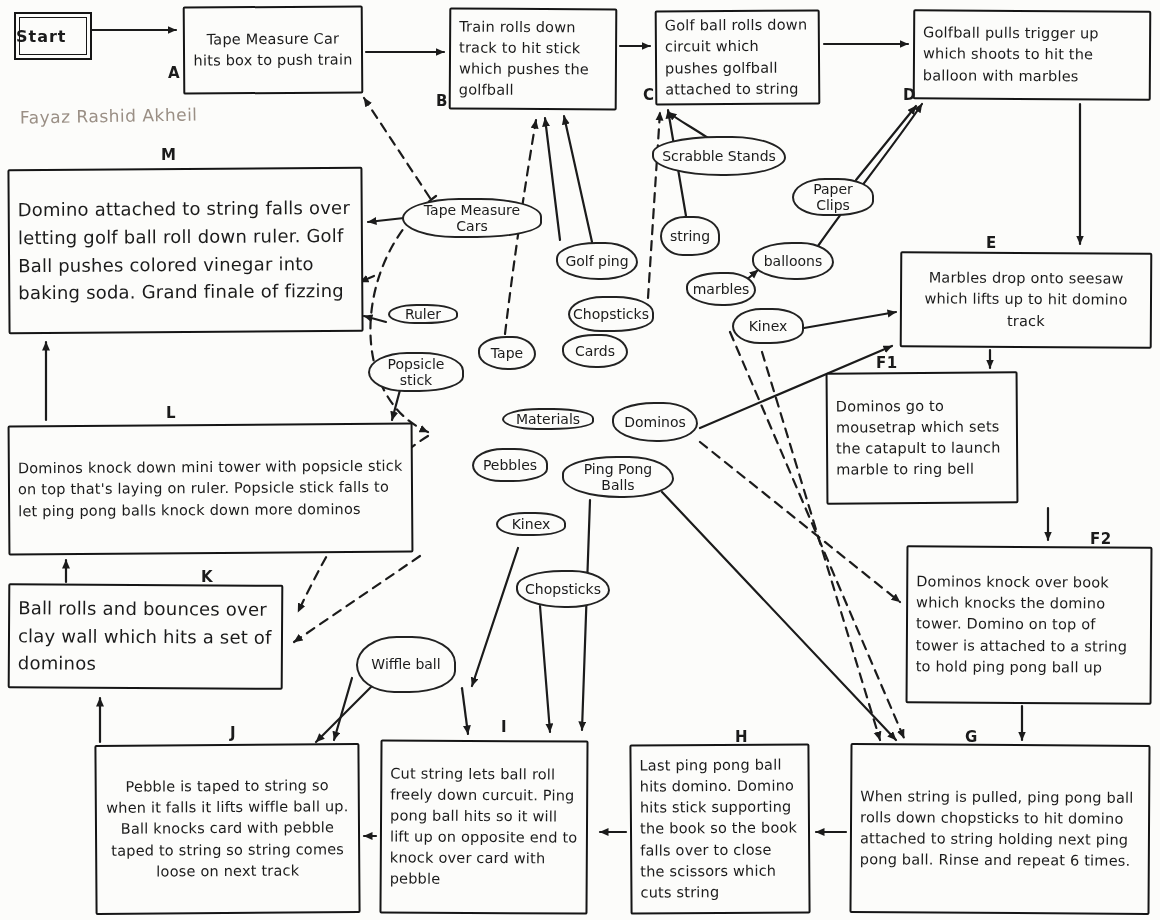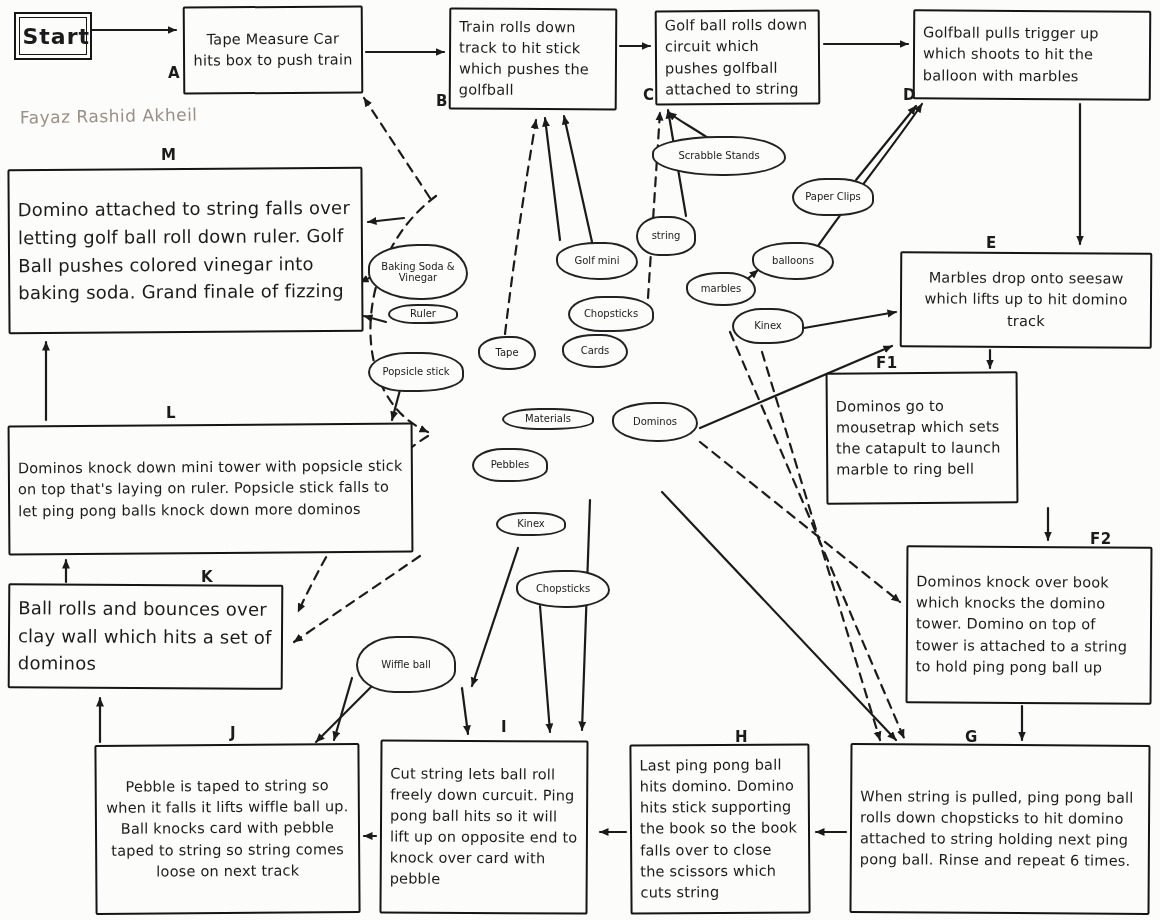--- a/index.html
+++ b/index.html
@@ -14,32 +14,32 @@
     border:2.5px solid #151515;border-radius:2px;
     padding:6px 8px;box-sizing:border-box;
     font-size:14.5px;line-height:1.45;letter-spacing:.2px;
     display:flex;align-items:center;
   }
   .box .txt{width:100%;}
   .center{text-align:center;}
   .big{font-size:18px;line-height:1.55;}
   .start-box{
     position:absolute;z-index:2;background:#fcfcfa;border:2px solid #151515;
-    display:flex;align-items:center;justify-content:flex-end;
-    font-size:22px;font-weight:bold;letter-spacing:1px;
+    display:flex;align-items:center;justify-content:flex-start;
+    font-size:16px;font-weight:bold;letter-spacing:1px;
   }
   .start-box::before{content:"";position:absolute;inset:3px;border:1.5px solid #151515;}
   .letter{
     position:absolute;z-index:3;font-weight:bold;font-size:15px;letter-spacing:.5px;
   }
   .cloud{
     position:absolute;z-index:2;background:#fcfcfa;
     border:2px solid #222;
     display:flex;align-items:center;justify-content:center;text-align:center;
-    font-size:10px;line-height:1.15;padding:2px 6px;box-sizing:border-box;
+    font-size:14px;line-height:1.15;padding:2px 6px;box-sizing:border-box;
     border-radius:48% 52% 55% 45% / 60% 55% 45% 58%;
   }
   .cloud.alt{border-radius:55% 45% 50% 58% / 48% 60% 52% 55%;}
   .author{
     position:absolute;z-index:2;color:#9a8f85;font-size:17px;letter-spacing:.5px;
     transform:rotate(-1deg);
   }
   .r1{transform:rotate(-0.4deg);} .r2{transform:rotate(0.35deg);}
 </style>
 </head>
@@ -167,33 +167,34 @@
   <div class="letter" style="left:735px;top:728px">H</div>
   <div class="box r1" style="left:630px;top:744px;width:180px;height:170px">
     <div class="txt">Last ping pong ball hits domino. Domino hits stick supporting the book so the book falls over to close the scissors which cuts string</div>
     </div>
 
   <div class="letter" style="left:965px;top:728px">G</div>
   <div class="box r2" style="left:850px;top:744px;width:300px;height:170px">
     <div class="txt">When string is pulled, ping pong ball rolls down chopsticks to hit domino attached to string holding next ping pong ball. Rinse and repeat 6 times.</div>
     </div>
 
-  <div class="cloud alt" style="left:368px;top:244px;width:100px;height:56px">Baking Soda &amp; Vinegar</div>
+  <div class="cloud" style="left:402px;top:198px;width:140px;height:40px">Tape Measure Cars</div>
   <div class="cloud" style="left:388px;top:304px;width:70px;height:20px">Ruler</div>
   <div class="cloud alt" style="left:478px;top:336px;width:58px;height:34px">Tape</div>
   <div class="cloud" style="left:368px;top:352px;width:96px;height:40px">Popsicle stick</div>
-  <div class="cloud alt" style="left:556px;top:242px;width:82px;height:38px">Golf mini</div>
+  <div class="cloud alt" style="left:556px;top:242px;width:82px;height:38px">Golf ping</div>
   <div class="cloud" style="left:568px;top:296px;width:86px;height:36px">Chopsticks</div>
   <div class="cloud alt" style="left:562px;top:334px;width:66px;height:34px">Cards</div>
   <div class="cloud" style="left:502px;top:408px;width:92px;height:22px">Materials</div>
   <div class="cloud alt" style="left:612px;top:402px;width:86px;height:40px">Dominos</div>
   <div class="cloud" style="left:472px;top:448px;width:76px;height:34px">Pebbles</div>
+  <div class="cloud alt" style="left:562px;top:456px;width:112px;height:42px">Ping Pong Balls</div>
   <div class="cloud" style="left:496px;top:512px;width:70px;height:24px">Kinex</div>
   <div class="cloud alt" style="left:516px;top:570px;width:94px;height:38px">Chopsticks</div>
   <div class="cloud" style="left:356px;top:636px;width:100px;height:57px">Wiffle ball</div>
   <div class="cloud alt" style="left:652px;top:136px;width:134px;height:40px">Scrabble Stands</div>
-  <div class="cloud" style="left:636px;top:216px;width:60px;height:40px">string</div>
+  <div class="cloud" style="left:660px;top:216px;width:60px;height:40px">string</div>
   <div class="cloud alt" style="left:686px;top:272px;width:70px;height:34px">marbles</div>
   <div class="cloud" style="left:792px;top:178px;width:82px;height:38px">Paper Clips</div>
   <div class="cloud alt" style="left:752px;top:242px;width:82px;height:38px">balloons</div>
   <div class="cloud" style="left:732px;top:308px;width:72px;height:36px">Kinex</div>
 
 </div>
 
 </body></html>

